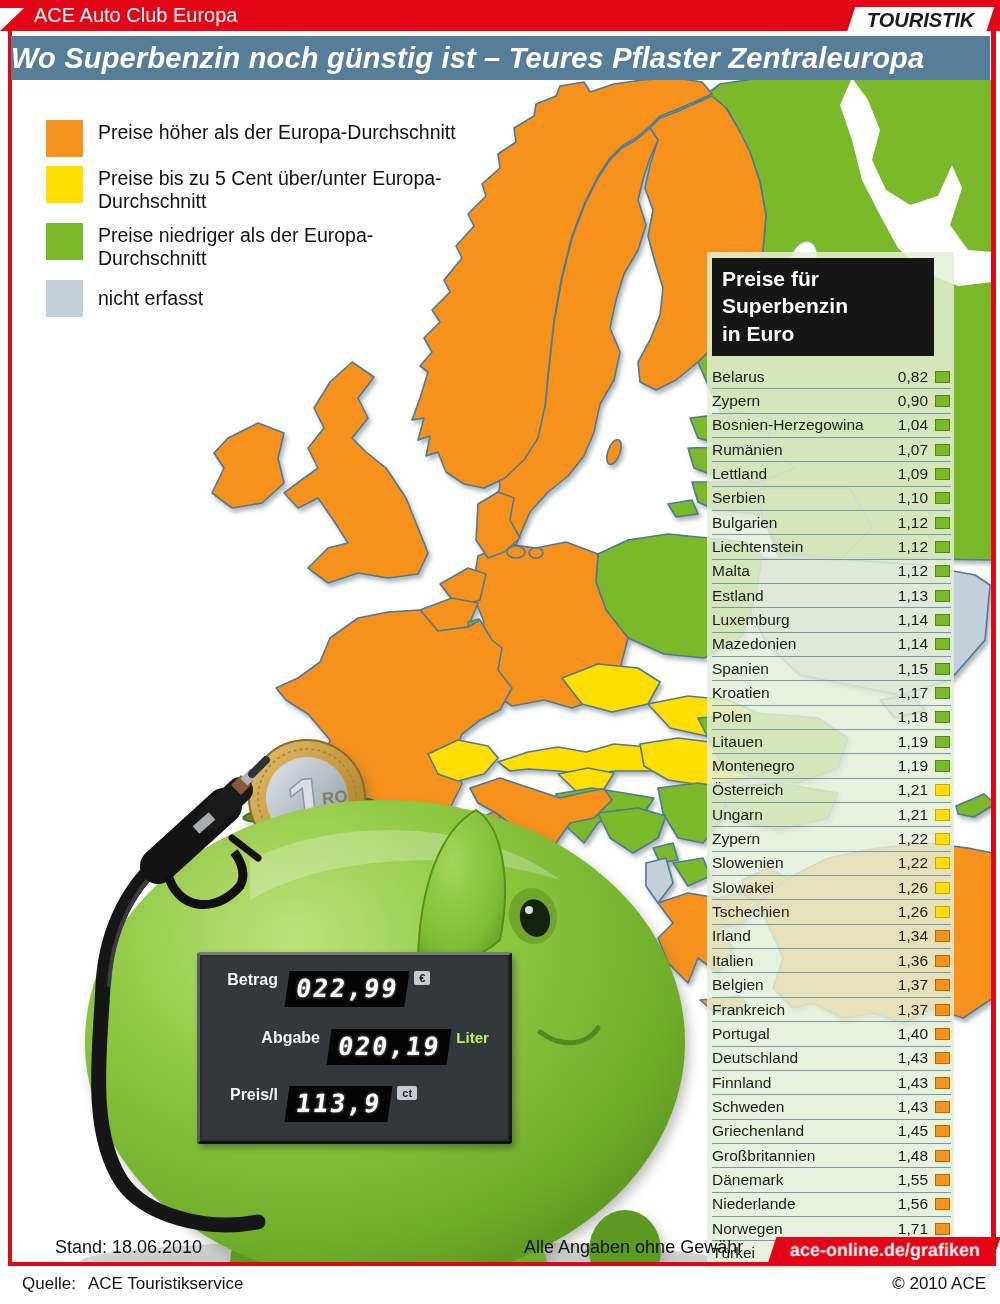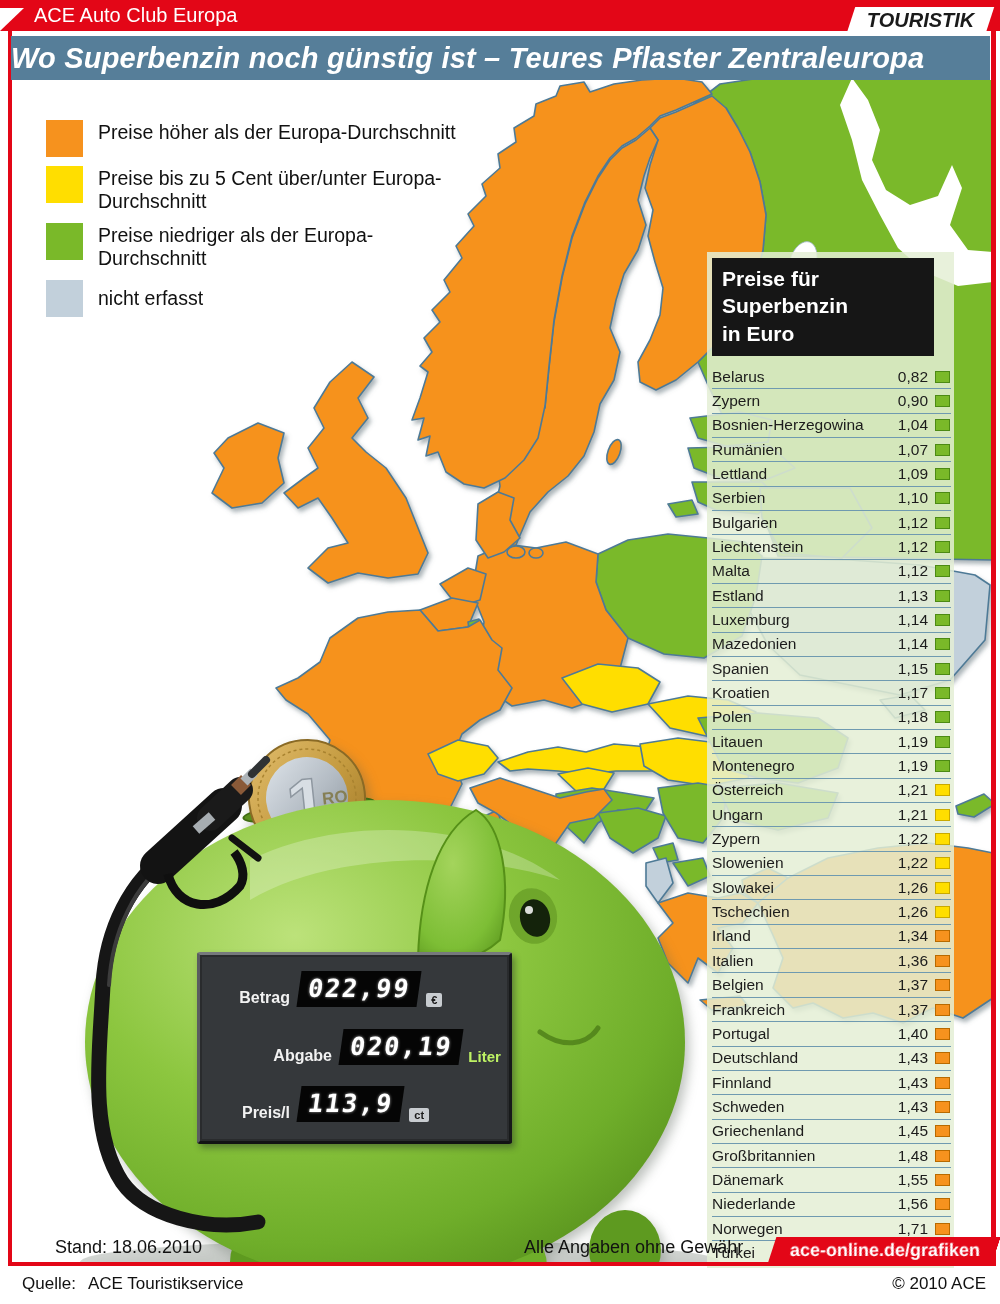--- a/index.html
+++ b/index.html
@@ -53,21 +53,21 @@
   .pt-row .sq{width:13px;height:13px;margin-left:7px;margin-right:1px;flex:0 0 13px;}
   .pt-row.avg{font-size:17.5px;font-weight:bold;color:#000;}
   .sq.green{background:var(--green);border:1.5px solid #4C8A14;width:10px;height:10px;}
   .sq.yellow{background:var(--yellow);border:1.5px solid #C9A900;width:10px;height:10px;}
   .sq.orange{background:var(--orange);border:1.5px solid #B86A00;width:10px;height:10px;}
 
   
   .pump-panel{position:absolute;left:197px;top:952px;width:309px;height:186px;z-index:12;
         background:#35383b;border:3px solid;border-color:#76797c #17191a #121314 #5a5d60;border-radius:3px;
         box-shadow:inset 0 0 0 2px #292b2d, 3px 4px 6px rgba(40,50,40,.45);}
-  .p-row{position:absolute;left:12px;width:100%;display:flex;align-items:flex-end;}
+  .p-row{position:absolute;left:0;width:100%;display:flex;align-items:flex-start;}
   .p-label{width:78px;text-align:right;color:#f2f2f2;font-weight:bold;font-size:16px;flex:0 0 78px;}
   .p-display{margin-left:9px;background:#050505;color:#fff;font-family:"DejaVu Sans Mono",monospace;
         font-weight:bold;font-size:25px;letter-spacing:2px;padding:3px 9px 4px 9px;
         transform:skewX(-8deg);text-shadow:0 0 3px rgba(255,255,255,.65);}
   .p-unit{margin-left:7px;color:#bef264;font-weight:bold;font-size:15px;}
   .p-unit.badge{background:#c8ccd0;color:#1a1a1a;font-size:11px;padding:1px 5px;border-radius:2px;}
 
   
   .f-stand{position:absolute;left:22px;top:1237px;font-size:18px;color:#111;z-index:15;margin-left:33px;}
   .f-disc{position:absolute;left:524px;top:1237px;font-size:18px;color:#111;z-index:15;}

